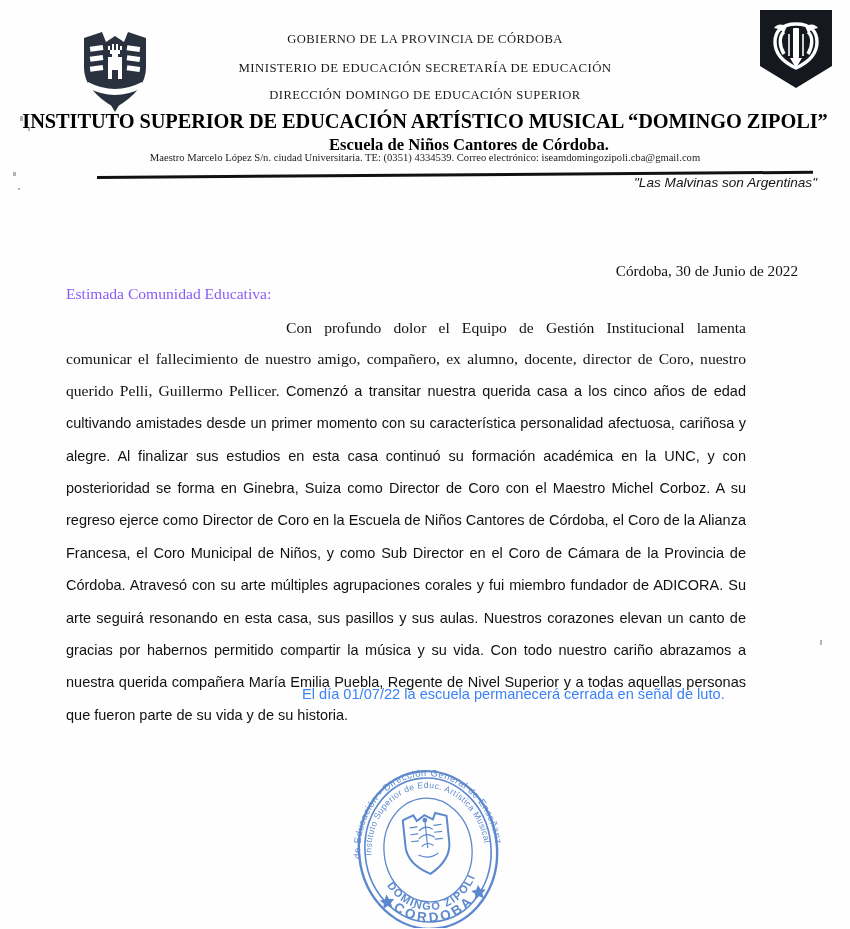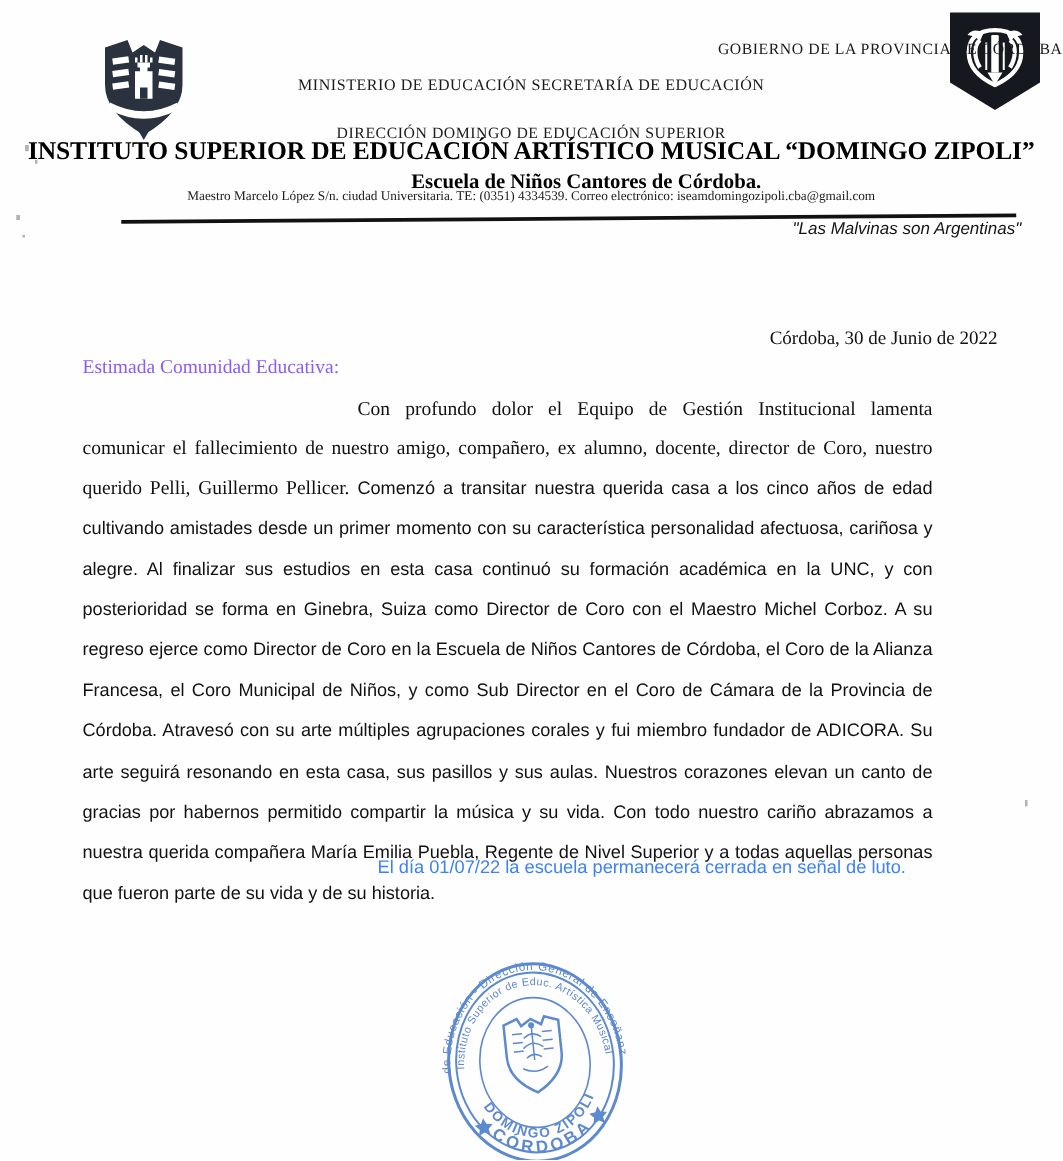--- a/index.html
+++ b/index.html
@@ -62,22 +62,22 @@
     width: 850px;
     text-align: center;
   }
   .gov-line {
     font-family: "Liberation Serif", "DejaVu Serif", serif;
     font-size: 12.6px;
     letter-spacing: .45px;
     color: #1a1a1a;
     line-height: 1.05;
   }
-  .gov-line.l1 { margin-bottom: 16px; text-align: right; }
-  .gov-line.l2 { margin-bottom: 24px; font-size: 12.8px; }
+  .gov-line.l1 { margin-bottom: 16px; }
+  .gov-line.l2 { margin-bottom: 13px; font-size: 12.8px; }
   .gov-line.l3 { font-size: 12.6px; }
 
   .inst-name {
     position: absolute;
     left: 0;
     top: 110px;
     width: 850px;
     text-align: center;
     font-family: "Liberation Serif", "DejaVu Serif", serif;
     font-weight: bold;

